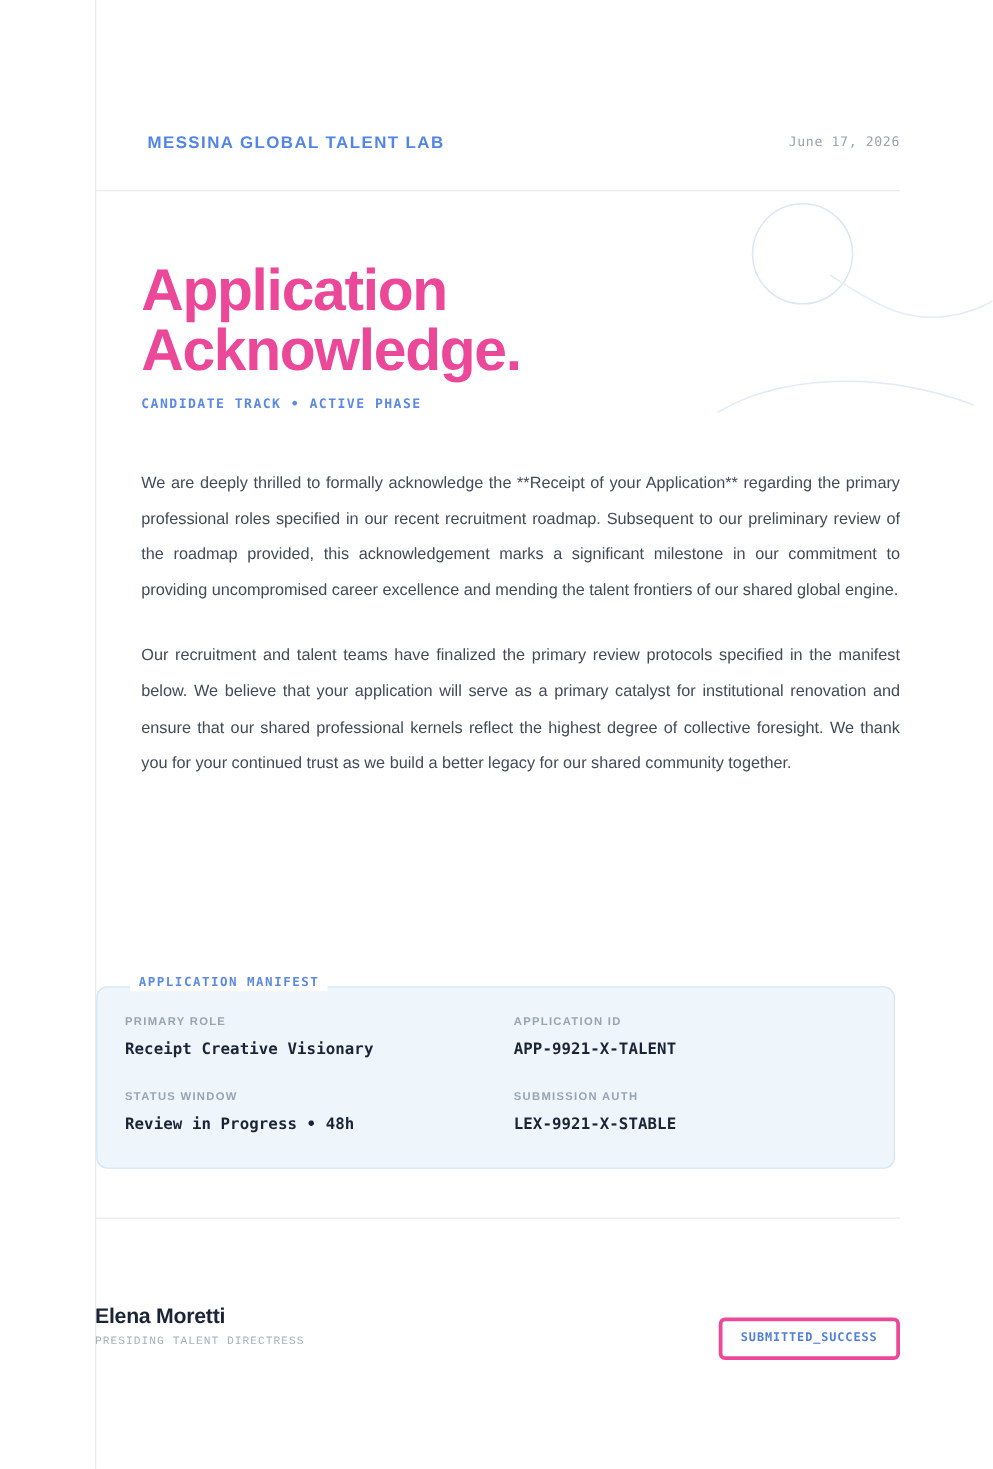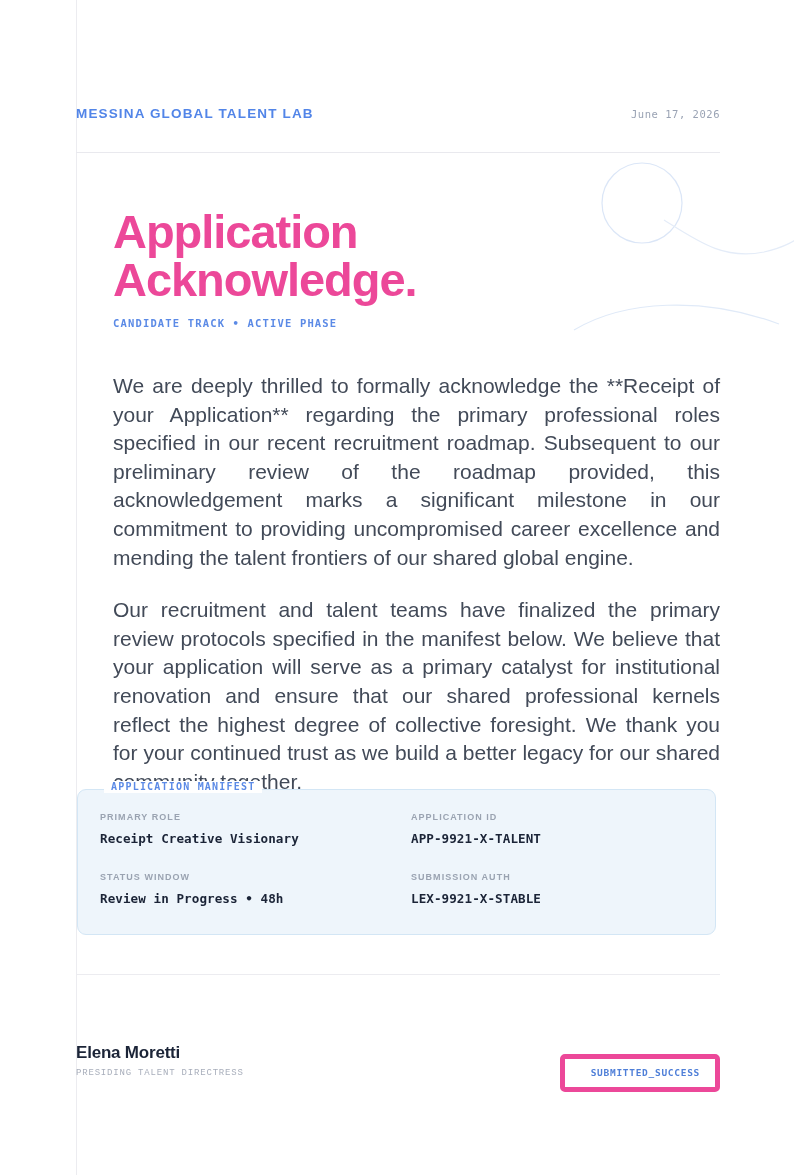--- a/index.html
+++ b/index.html
@@ -45,20 +45,21 @@
   #header {
     position: absolute;
     left: 76px;
     right: 74px;
     top: 106px;
     height: 46px;
     display: flex;
     align-items: flex-start;
     justify-content: space-between;
     border-bottom: 1px solid #e9e9ee;
+    padding-left: 42px;
   }
   #brand {
     font-size: 13.5px;
     font-weight: 700;
     letter-spacing: 0.085em;
     color: #5285e8;
     text-transform: uppercase;
     padding-left: 0px;
   }
   #doc-date {
@@ -96,21 +97,21 @@
 
   
   #body-copy {
     position: absolute;
     left: 113px;
     top: 372px;
     width: 607px;
   }
   #body-copy p {
     margin: 0 0 24px 0;
-    font-size: 21px;
+    font-size: 13px;
     line-height: 28.6px;
     color: #424a58;
     text-align: justify;
     text-justify: inter-word;
   }
   #body-copy p:last-child { margin-bottom: 0; }
 
   
   #manifest {
     position: absolute;
@@ -190,23 +191,23 @@
   }
   #signer-role {
     margin-top: 4px;
     font-family: Liberation Mono, monospace;
     font-size: 9px;
     letter-spacing: 0.09em;
     color: #a8aebb;
   }
   #status-badge {
     margin-top: 12px;
-    border: 5px solid #ec4899;
+    border: 3px solid #ec4899;
     border-radius: 5px;
-    padding: 8px 15px 9px 26px;
+    padding: 8px 15px 9px 15px;
     font-family: "DejaVu Sans Mono", monospace;
     font-size: 9.5px;
     font-weight: 700;
     letter-spacing: 0.075em;
     color: #4f7fd8;
     background: #ffffff;
     white-space: nowrap;
   }
 </style>
 </head>

